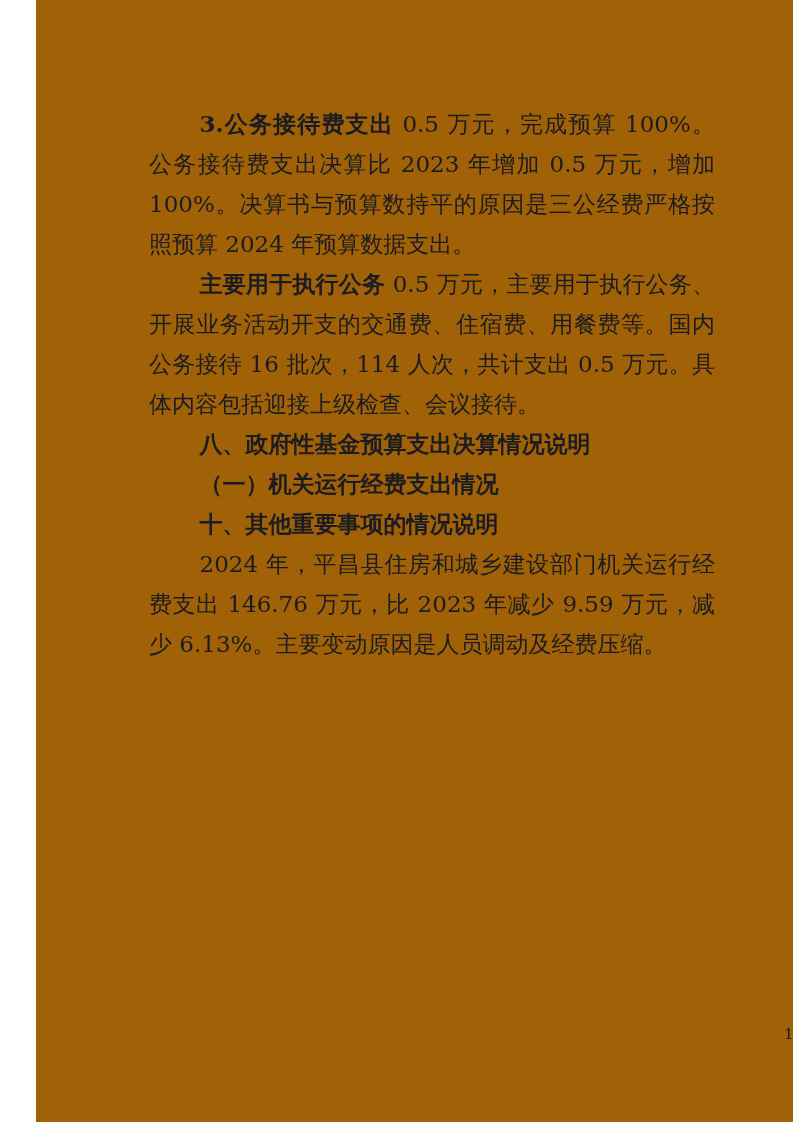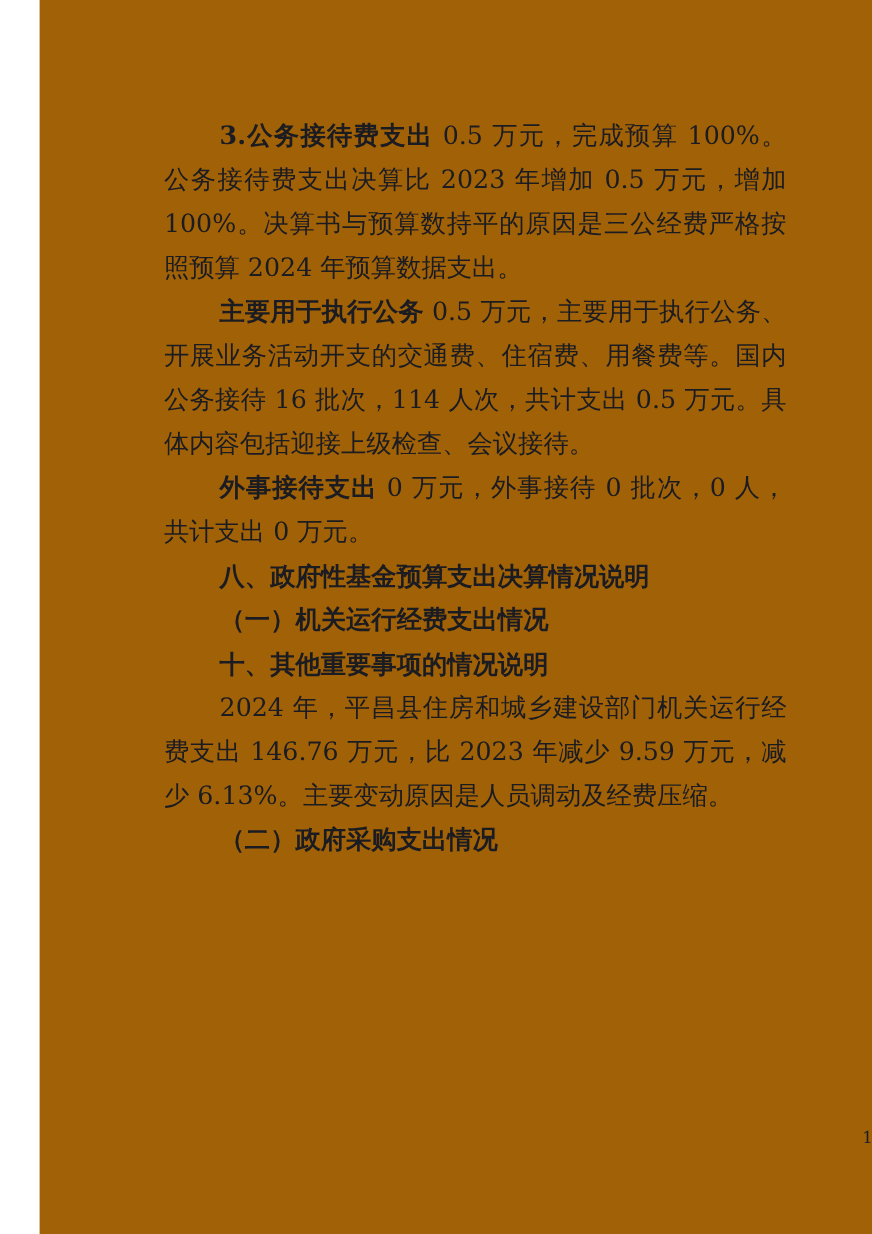--- a/index.html
+++ b/index.html
@@ -46,21 +46,19 @@
     font-family: "DejaVu Serif", "Liberation Serif", serif;
   }
 </style>
 </head>
 <body>
 
 <div class="page">
   <div class="content" id="doc-content">
       <p class="block paragraph"><span class="bold">3.公务接待费支出</span><span class=""> 0.5 万元，完成预算 100%。公务接待费支出决算比 2023 年增加 0.5 万元，增加 100%。决算书与预算数持平的原因是三公经费严格按照预算 2024 年预算数据支出。</span></p>
       <p class="block paragraph"><span class="bold">主要用于执行公务</span><span class=""> 0.5 万元，主要用于执行公务、开展业务活动开支的交通费、住宿费、用餐费等。国内公务接待 16 批次，114 人次，共计支出 0.5 万元。具体内容包括迎接上级检查、会议接待。</span></p>
-      <p class="block paragraph"><span class="bold">外事接待支出</span><span class=""> 0 万元，外事接待 0 批次，0 人，共计支出 0 万元。</span></p>
       <p class="block heading-hei"><span class="bold">八、政府性基金预算支出决算情况说明</span></p>
       <p class="block heading-kai"><span class="bold">（一）机关运行经费支出情况</span></p>
       <p class="block heading-hei"><span class="bold">十、其他重要事项的情况说明</span></p>
       <p class="block paragraph"><span class="">2024 年，平昌县住房和城乡建设部门机关运行经费支出 146.76 万元，比 2023 年减少 9.59 万元，减少 6.13%。主要变动原因是人员调动及经费压缩。</span></p>
-      <p class="block heading-kai"><span class="bold">（二）政府采购支出情况</span></p>
     </div>
   <div class="page-number">13</div>
 </div>
 
 </body></html>

